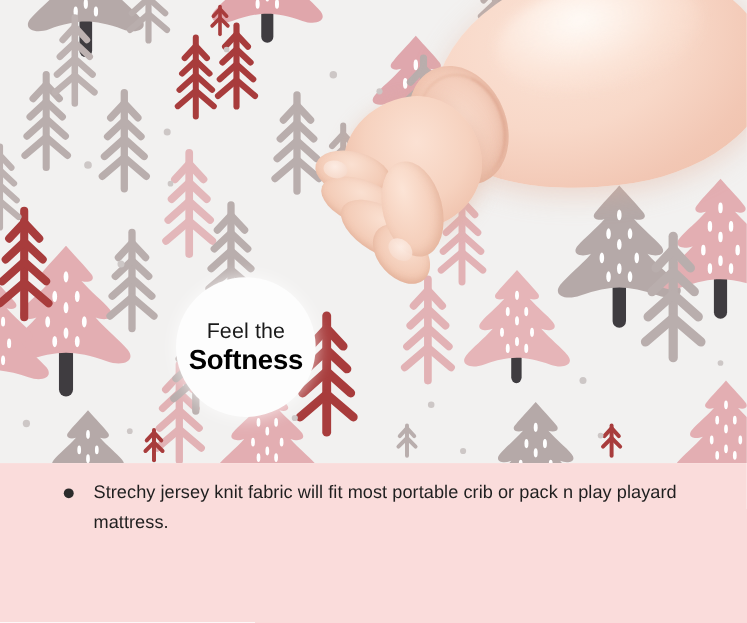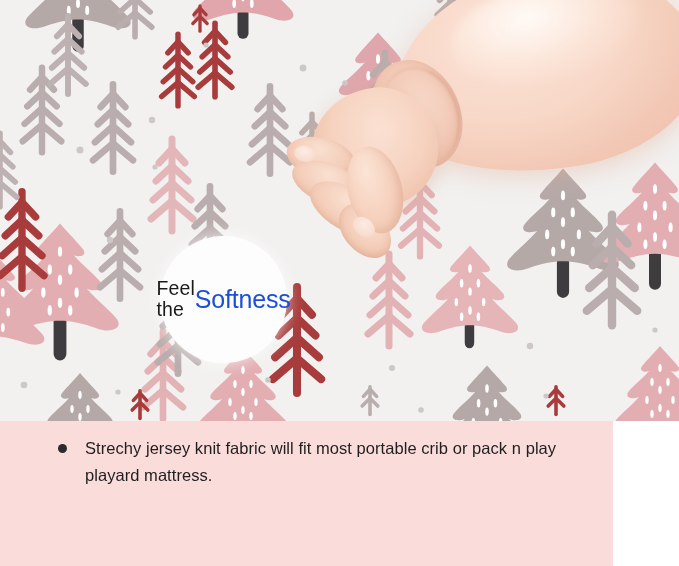--- a/index.html
+++ b/index.html
@@ -85,39 +85,40 @@
   .nail{
     position:absolute;border-radius:50%;
     background:radial-gradient(ellipse at 45% 35%, #fdeee6 0%, #f7dcce 70%, #f0cdbc 100%);
     opacity:.92;
   }
   #n1{left:-36px;top:176px;width:22px;height:16px;transform:rotate(12deg);}
   #n2{left:22px;top:248px;width:24px;height:18px;transform:rotate(40deg);}
 
   
   #badge{
-    position:absolute;left:160px;top:236px;width:127px;height:127px;
+    position:absolute;left:160px;top:252px;width:127px;height:127px;
     border-radius:50%;
     background:#fdfdfd;
-    display:flex;flex-direction:row;align-items:center;justify-content:center;
+    display:flex;flex-direction:column;align-items:center;justify-content:center;
     box-shadow:0 0 16px rgba(255,255,255,.75);
+    text-align:right;
   }
   #badge-line1{
     font-size:19.5px;color:#1a1a1a;line-height:1.05;
     letter-spacing:.1px;margin-bottom:2px;
   }
   #badge-line2{
-    font-size:25px;color:#1d4ed8;font-weight:400;line-height:1.05;
+    font-size:25px;color:#000000;font-weight:700;line-height:1.05;
     letter-spacing:-.2px;
     white-space:nowrap;
   }
 
   
   #panel{
-    position:absolute;left:0;top:421px;width:613px;height:145px;
+    position:absolute;left:0;top:421px;width:679px;height:145px;
     background:#fadcdb;
   }
   #bullets{
     position:absolute;left:58px;top:14px;right:30px;
   }
   .bullet-row{
     display:flex;align-items:flex-start;
     margin-bottom:12px;
   }
   .dot{

